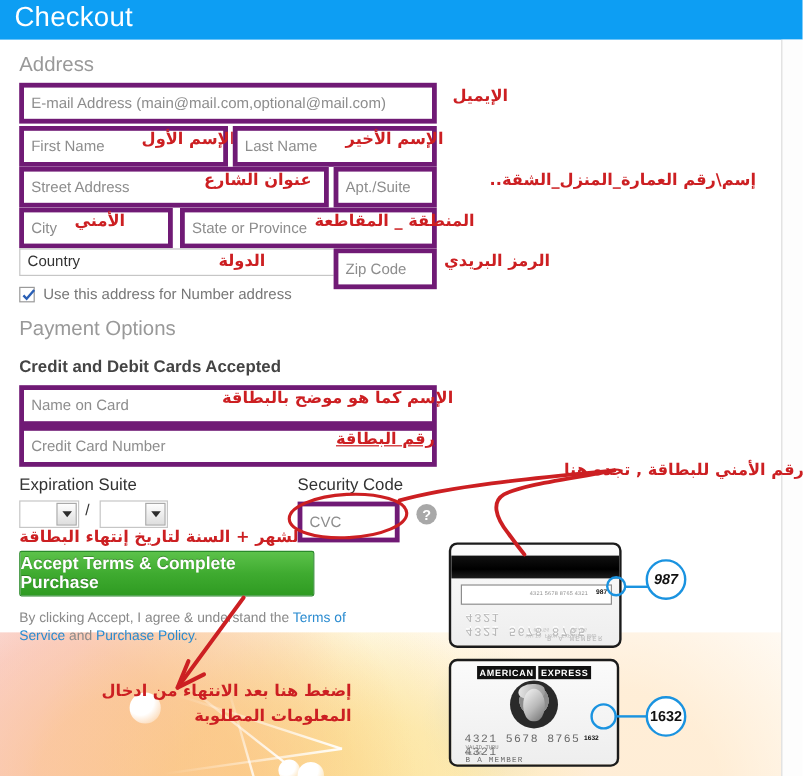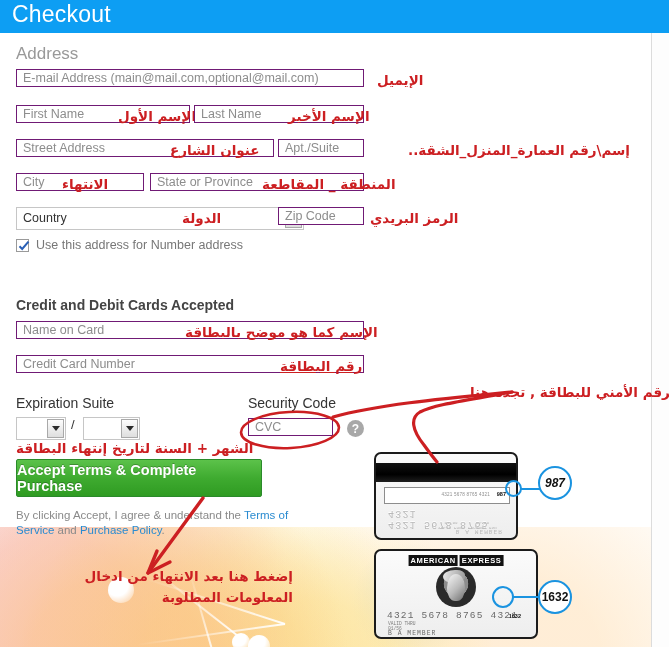--- a/index.html
+++ b/index.html
@@ -75,23 +75,23 @@
     position: absolute;
     font-size: 14px; color: #444444; font-weight: bold; text-align: right;
   }
   .fld-label {
     position: absolute; font-size: 14px; color: #333333;
   }
 
   
   .inp {
     position: absolute;
-    border: 1px solid #701a75;
+    border: 4px solid #701a75;
     background: #ffffff;
-    height: 18px;
+    height: 34px;
     font-family: "Liberation Sans", sans-serif;
     font-size: 12.5px;
     color: #8d8d8d;
     padding: 0 0 0 6px;
     line-height: 20px;
     outline: none;
   }
   .inp::placeholder { color: #8d8d8d; opacity: 1; }
 
   .sel {
@@ -229,21 +229,21 @@
     transform: scaleY(-1); text-align: center;
   }
   #card-back .embossname {
     position: absolute; right: 13px; top: 74px;
     font-family: "Liberation Mono", monospace;
     font-size: 6.2px; color: #bcbcbc; letter-spacing: 1px;
     transform: scaleY(-1);
   }
 
   
-  #card-front { left: 374px; top: 549px; width: 164px; height: 90px; }
+  #card-front { left: 374px; top: 549px; width: 142px; height: 90px; }
   #card-front .brand {
     position: absolute; left: 50%; top: 4px; transform: translateX(-50%);
     display: flex; gap: 2px;
   }
   #card-front .brand span {
     background: #111; color: #fff;
     font-family: "Liberation Sans", sans-serif;
     font-size: 7.5px; font-weight: bold;
     letter-spacing: .6px; padding: 1px 2px;
   }
@@ -341,21 +341,21 @@
   <input class="inp" style="left: 194px; top: 105px; width: 170px;" placeholder="Last Name">
   <div class="ann" style="left:288px; top:108px;">الإسم الأخير</div>
 
   <input class="inp" style="left: 16px; top: 139px; width: 258px;" placeholder="Street Address">
   <div class="ann" style="left:170px; top:142px;">عنوان الشارع</div>
 
   <input class="inp" style="left: 278px; top: 139px; width: 86px;" placeholder="Apt./Suite">
   <div class="ann" style="left:408px; top:142px;">إسم\رقم العمارة_المنزل_الشقة..</div>
 
   <input class="inp" style="left: 16px; top: 173px; width: 128px;" placeholder="City">
-  <div class="ann" style="left:62px; top:176px;">الانتهاء</div>
+  <div class="ann" style="left:62px; top:176px;">الأمني</div>
 
   <input class="inp" style="left: 150px; top: 173px; width: 214px;" placeholder="State or Province">
   <div class="ann" style="left:262px; top:176px;">المنطقة _ المقاطعة</div>
 
   <div class="sel" style="left:16px; top:207px; width:288px;">
     <div class="txt">Country</div>
     <div class="btn">
         <i></i>
       </div>
   </div>
@@ -366,20 +366,21 @@
 
   <div id="cb-row">
     <div id="cb-box">
       <svg width="12" height="12" viewBox="0 0 12 12">
         <path d="M1.5 6.2 L4.2 9 L10.5 1.6" stroke="#2a5fb5" stroke-width="2" fill="none"></path>
       </svg>
     </div>
     <div id="cb-label">Use this address for Number address</div>
   </div>
 
+  <div class="sec-title" style="left:16px; top:264px;">Payment Options</div>
   <div class="sub-title" style="left:16px; top:297px;">Credit and Debit Cards Accepted</div>
 
   <input class="inp" style="left: 16px; top: 321px; width: 348px;" placeholder="Name on Card">
   <div class="ann" style="left:185px; top:324px;">الإسم كما هو موضح بالبطاقة</div>
 
   <input class="inp" style="left: 16px; top: 355px; width: 348px;" placeholder="Credit Card Number">
   <div class="ann" style="left:280px; top:358px;text-decoration:underline;">رقم البطاقة</div>
 
   <div class="fld-label" style="left:16px; top:395px;">Expiration Suite</div>
   <div class="sel" style="left:16px; top:417px; width:50px;">

